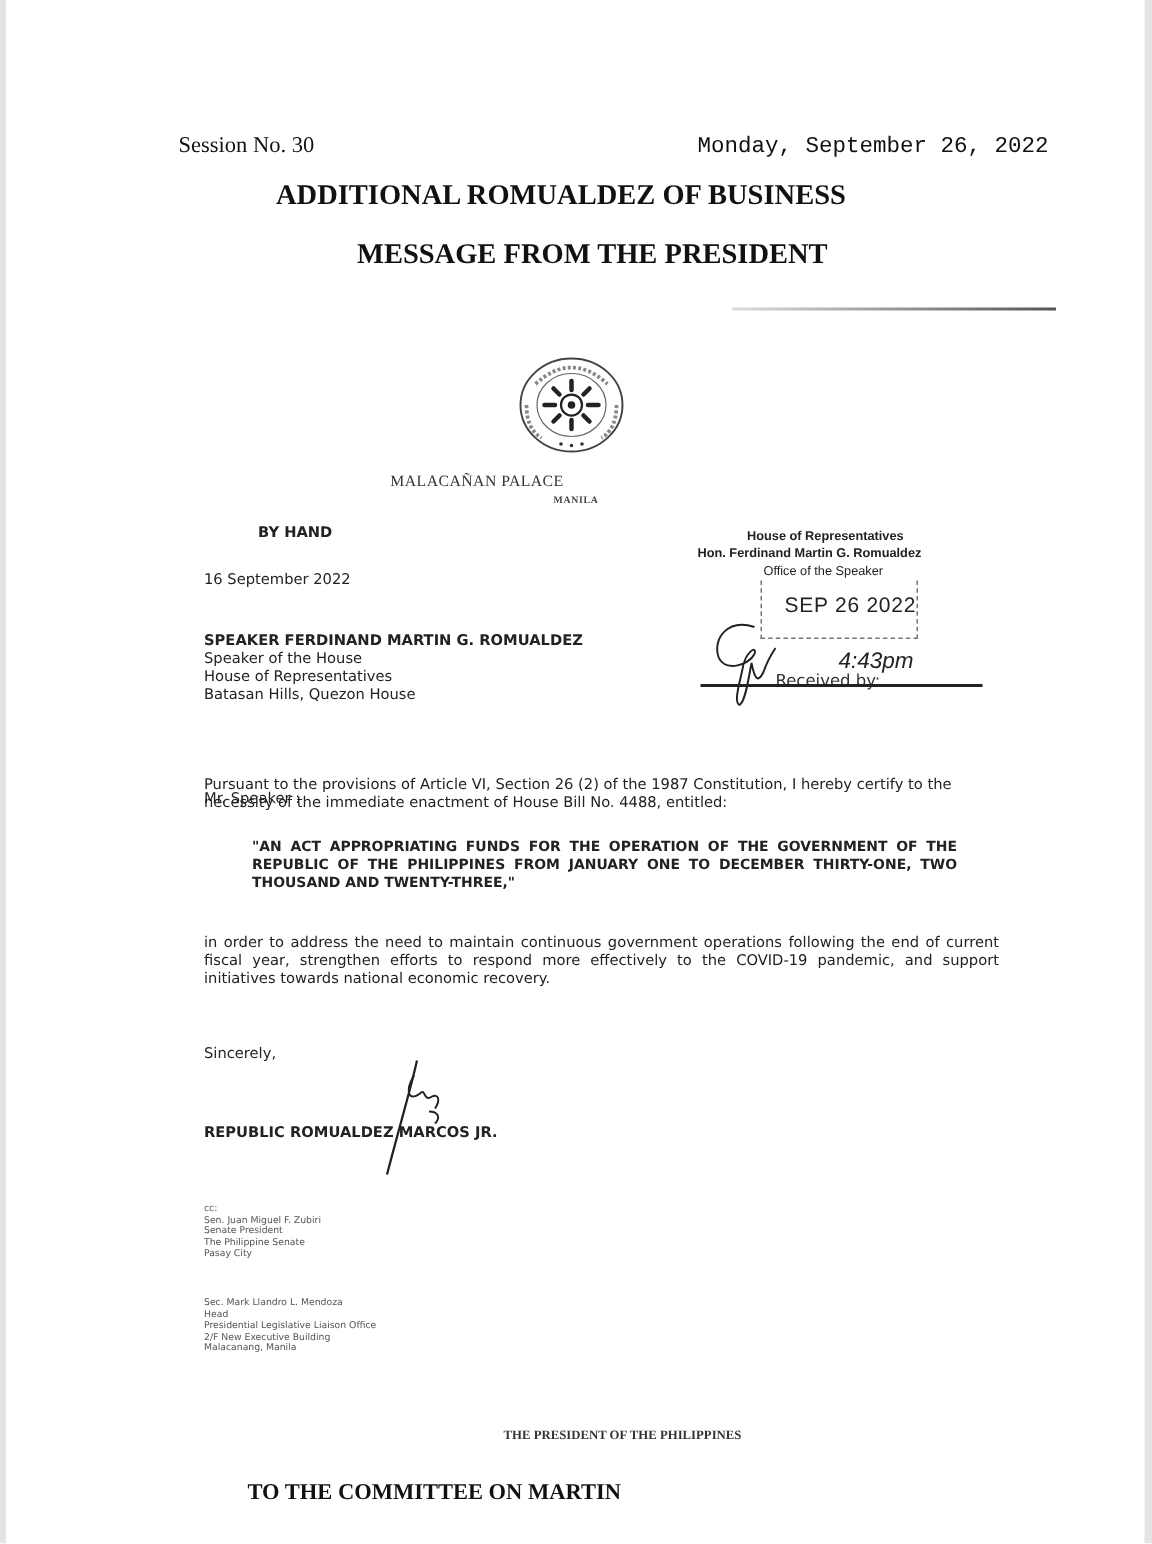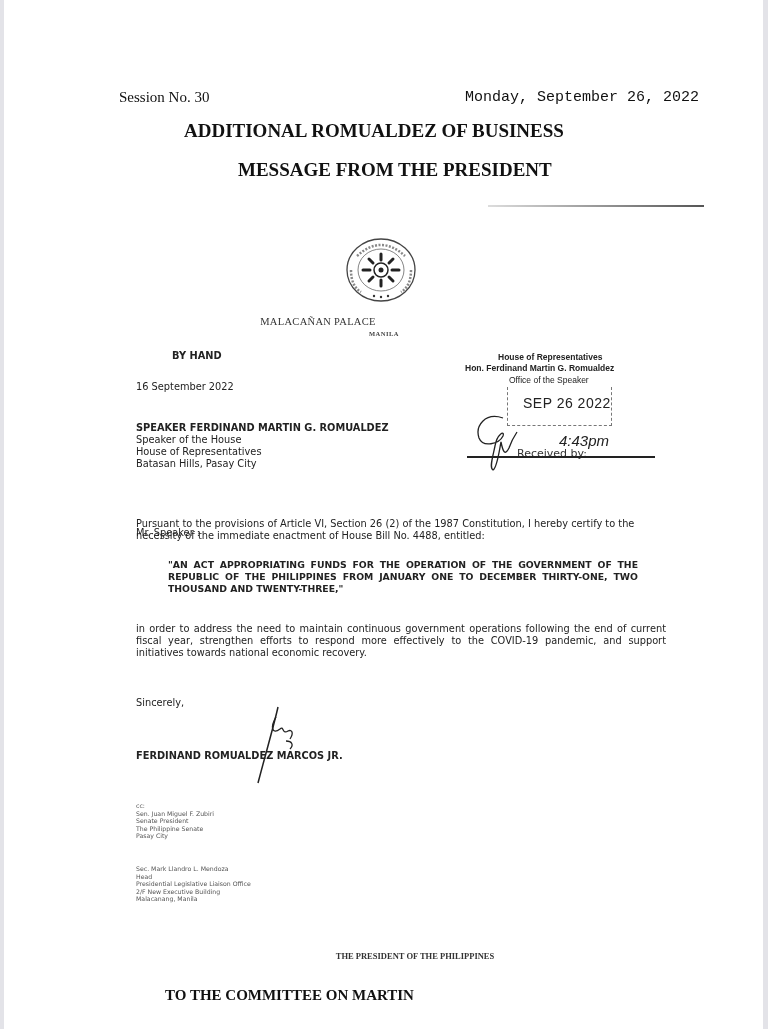--- a/index.html
+++ b/index.html
@@ -88,21 +88,21 @@
 <div class="abs serif palace">MALACAÑAN PALACE</div>
 <div class="abs serif manila">MANILA</div>
 
 <div class="abs letter byhand">BY HAND</div>
 <div class="abs letter ldate">16 September 2022</div>
 
 <div class="abs letter addressee">
   <span class="line b">SPEAKER FERDINAND MARTIN G. ROMUALDEZ</span>
   <span class="line">Speaker of the House</span>
   <span class="line">House of Representatives</span>
-  <span class="line">Batasan Hills, Pasay City</span>
+  <span class="line">Batasan Hills, Quezon House</span>
 </div>
 
 <div class="stamp">
   <div class="l1">House of Representatives</div>
   <div class="l2">Hon. Ferdinand Martin G. Romualdez</div>
   <div class="l3">Office of the Speaker</div>
   <div class="box"></div>
   <div class="datestamp">SEP 26 2022</div>
   <div class="recv">Received by:</div>
   <div class="time">4:43pm</div>
@@ -115,21 +115,21 @@
 <div class="abs letter salutation">Mr. Speaker :</div>
 <div class="abs letter para1">Pursuant to the provisions of Article VI, Section 26 (2) of the 1987 Constitution, I hereby certify to the necessity of the immediate enactment of House Bill No. 4488, entitled:</div>
 <div class="abs letter quote">"AN ACT APPROPRIATING FUNDS FOR THE OPERATION OF THE GOVERNMENT OF THE REPUBLIC OF THE PHILIPPINES FROM JANUARY ONE TO DECEMBER THIRTY-ONE, TWO THOUSAND AND TWENTY-THREE,"</div>
 <div class="abs letter para2">in order to address the need to maintain continuous government operations following the end of current fiscal year, strengthen efforts to respond more effectively to the COVID-19 pandemic, and support initiatives towards national economic recovery.</div>
 
 <div class="abs letter sincerely">Sincerely,</div>
 <svg class="sig-pres" width="60" height="80" viewBox="0 0 60 80">
   <path d="M28 2 C24 20 18 40 8 78" fill="none" stroke="#222" stroke-width="1.5"></path>
   <path d="M26 12 C20 22 22 30 30 24 C34 20 32 30 38 26 C42 24 44 28 40 34 M36 36 C42 36 44 40 40 44" fill="none" stroke="#222" stroke-width="1.3"></path>
 </svg>
-<div class="abs letter signer">FERDINAND ROMUALDEZ MARCOS JR.</div>
+<div class="abs letter signer">REPUBLIC ROMUALDEZ MARCOS JR.</div>
 
 <div class="abs cc cc1">
   <span class="line">cc:</span>
   <span class="line">Sen. Juan Miguel F. Zubiri</span>
   <span class="line">Senate President</span>
   <span class="line">The Philippine Senate</span>
   <span class="line">Pasay City</span>
 </div>
 <div class="abs cc cc2">
   <span class="line">Sec. Mark Llandro L. Mendoza</span>

